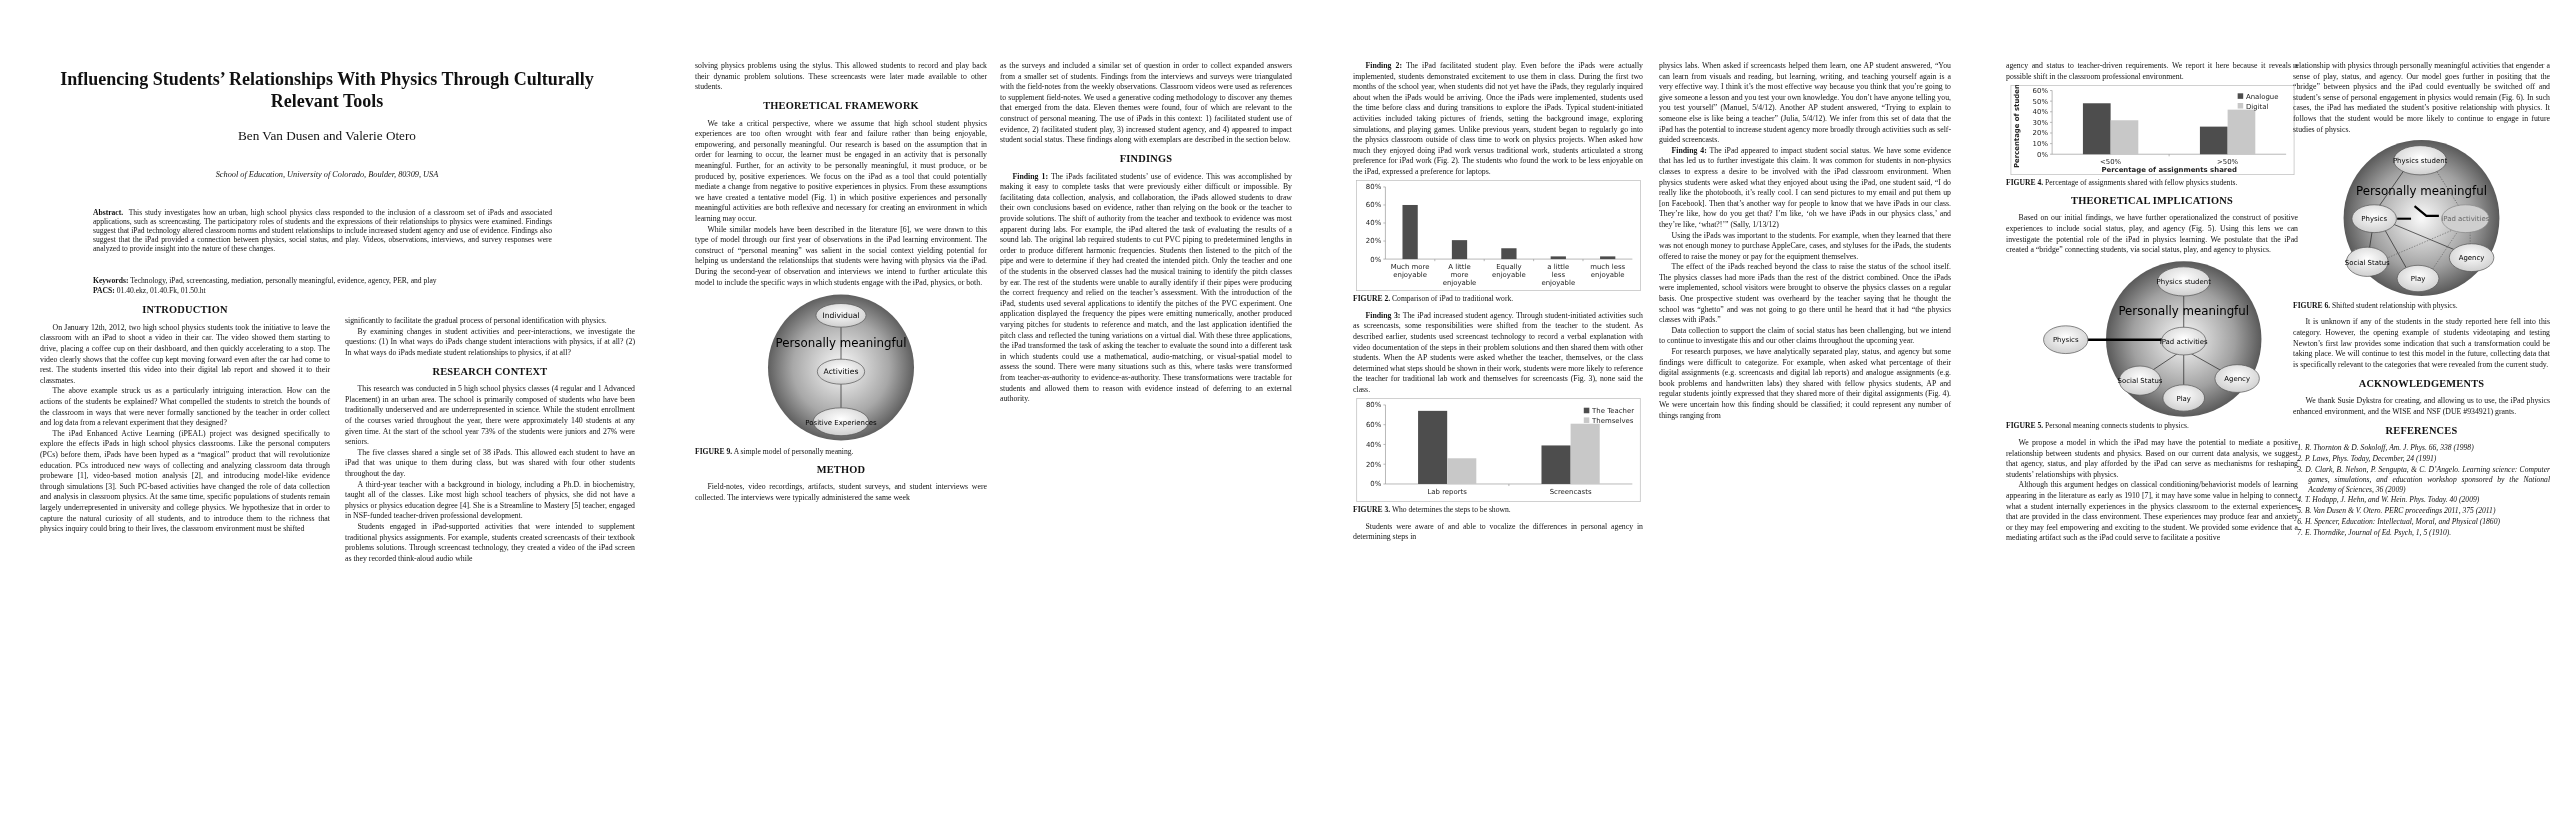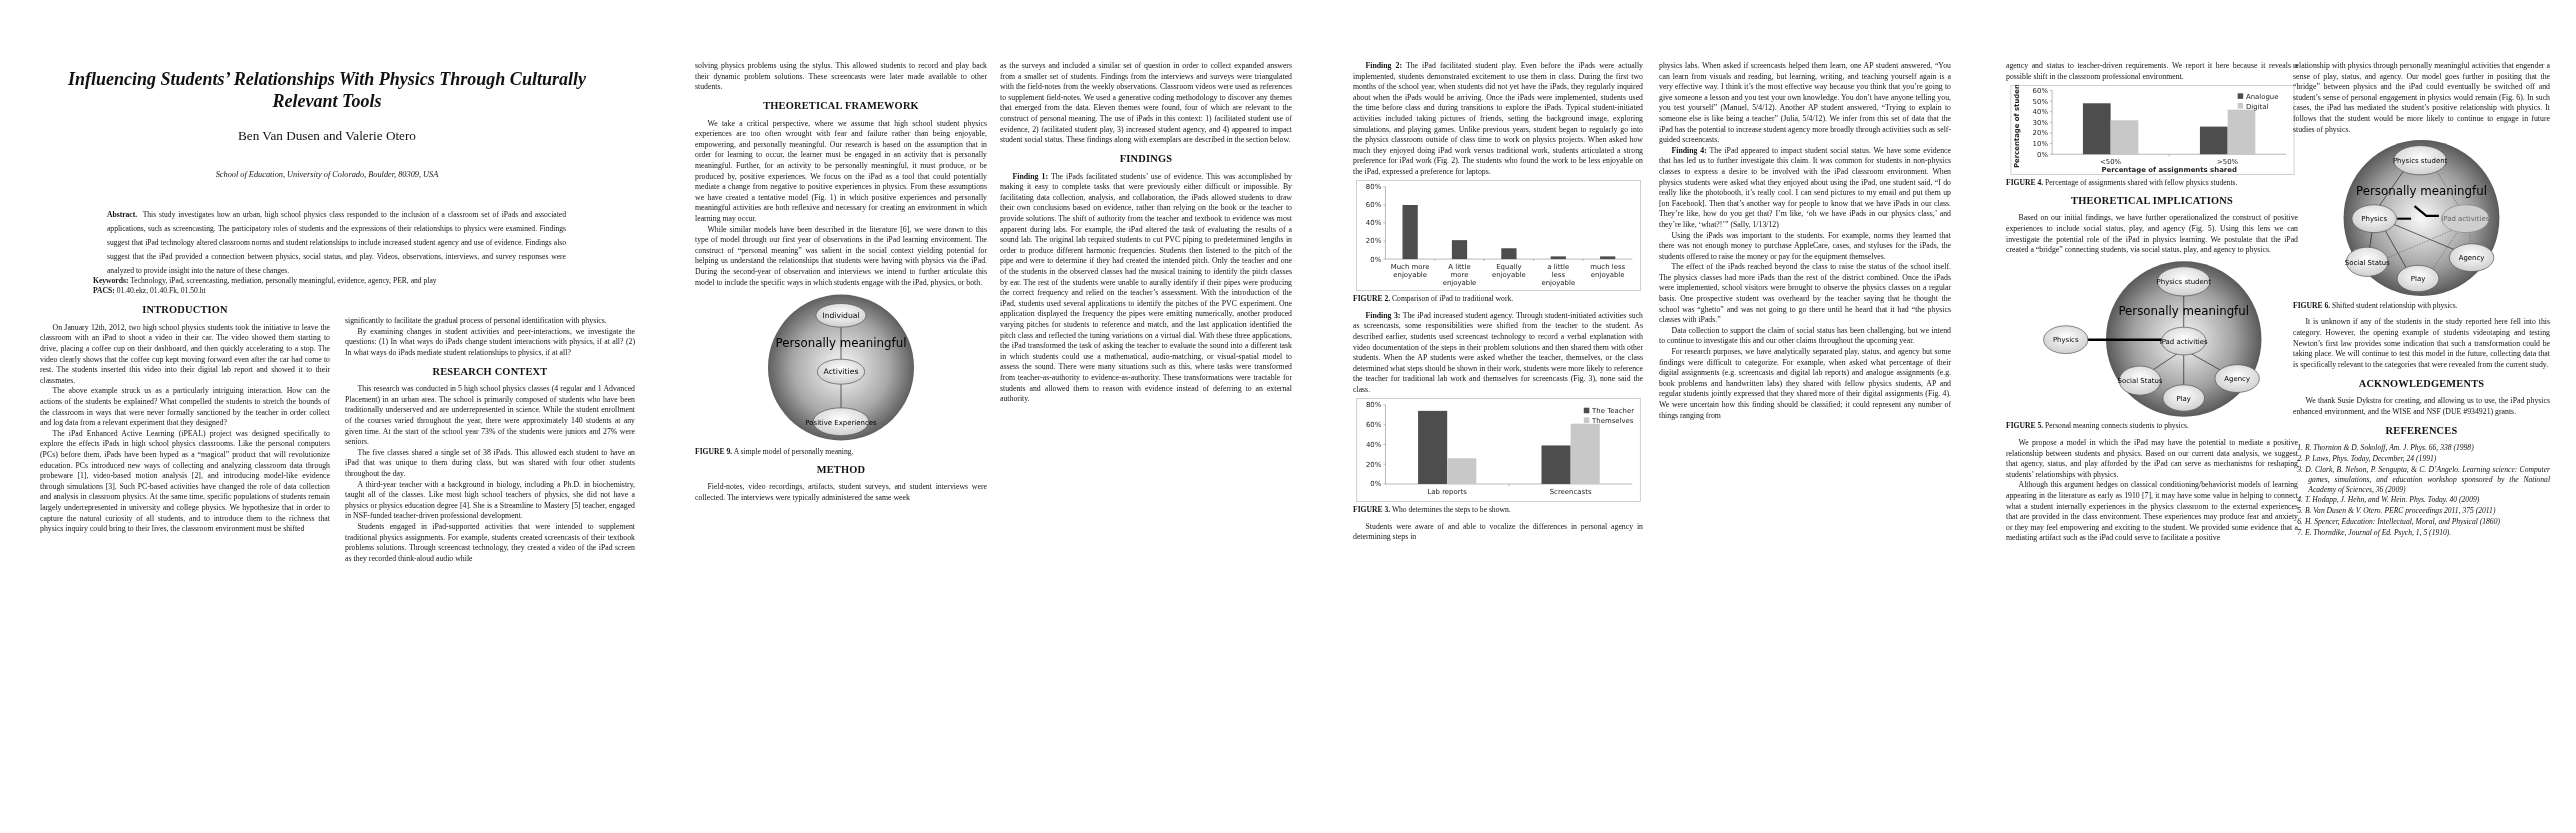--- a/index.html
+++ b/index.html
@@ -1,24 +1,24 @@
 <!DOCTYPE html>
 <html style="font-size:11px"><head>
 <meta charset="utf-8">
 <style>
   html,body{margin:0;padding:0;background:#fff;}
   body{width:2576px;height:834px;position:relative;overflow:hidden;font-family:"Liberation Serif","DejaVu Serif",serif;color:#111;}
   .col{position:absolute;top:61px;width:290px;font-size:7.8px;line-height:10.6px;text-align:justify;}
   .col p{margin:0;text-indent:12.5px;}
   .col p.noind{text-indent:0;}
   .h{font-weight:bold;font-size:10.4px;text-align:center;margin:8.3px 0 7px;letter-spacing:0.2px;}
-  .title{position:absolute;left:42px;top:69px;width:570px;text-align:center;font-weight:bold;font-size:18px;line-height:21.5px;font-style:italic;}
+  .title{position:absolute;left:42px;top:69px;width:570px;text-align:center;font-weight:bold;font-size:18px;line-height:21.5px;}
   .authors{position:absolute;left:42px;top:128px;width:570px;text-align:center;font-size:13.2px;}
   .affil{position:absolute;left:42px;top:170px;width:570px;text-align:center;font-style:italic;font-size:8.3px;}
-  .abstract{position:absolute;left:93px;top:208px;width:459px;font-size:7.6px;line-height:14px;text-align:justify;margin-left:14px;}
+  .abstract{position:absolute;left:93px;top:208px;width:459px;font-size:7.6px;line-height:9px;text-align:justify;}
   .kw{position:absolute;left:93px;top:276px;width:459px;font-size:7.6px;line-height:9.7px;}
   .cap{font-size:7.6px;line-height:9.7px;text-align:left;margin:2.8px 0 7px;}
   .cap b{font-weight:bold;}
   .fig{display:block;margin:2.8px auto;}
   .refs{margin:0;padding:0;list-style:none;font-size:7.6px;line-height:10px;font-style:italic;}
   .refs li{padding-left:15.3px;text-indent:-11px;margin-bottom:0.7px;}
   svg text{font-family:"DejaVu Sans","Liberation Sans",sans-serif;}
 </style>
 </head>
 <body>
@@ -158,21 +158,21 @@
       <rect x="328" y="28" width="8" height="8" fill="#c8c8c8"></rect>
       <text x="340" y="36" font-size="10" fill="#222">Themselves</text>
     </svg>
   <div class="cap"><b>FIGURE 3.</b> <span>Who determines the steps to be shown.</span></div>
   <p>Students were aware of and able to vocalize the differences in personal agency in determining steps in</p>
 </div>
 
 <div class="col" style="left:1659px;width:292px;">
   <p class="noind">physics labs. When asked if screencasts helped them learn, one AP student answered, “You can learn from visuals and reading, but learning, writing, and teaching yourself again is a very effective way. I think it’s the most effective way because you think that you’re going to give someone a lesson and you test your own knowledge. You don’t have anyone telling you, you test yourself” (Manuel, 5/4/12). Another AP student answered, “Trying to explain to someone else is like being a teacher” (Julia, 5/4/12). We infer from this set of data that the iPad has the potential to increase student agency more broadly through activities such as self-guided screencasts.</p>
   <p><b>Finding 4:</b> <span>The iPad appeared to impact student social status. We have some evidence that has led us to further investigate this claim. It was common for students in non-physics classes to express a desire to be involved with the iPad classroom environment. When physics students were asked what they enjoyed about using the iPad, one student said, “I do really like the photobooth, it’s really cool. I can send pictures to my email and put them up [on Facebook]. Then that’s another way for people to know that we have iPads in our class. They’re like, how do you get that? I’m like, ‘oh we have iPads in our physics class,’ and they’re like, ‘what?!’” (Sally, 1/13/12)</span></p>
-  <p>Using the iPads was important to the students. For example, norms they learned that there was not enough money to purchase AppleCare, cases, and styluses for the iPads, the students offered to raise the money or pay for the equipment themselves.</p>
+  <p>Using the iPads was important to the students. For example, when they learned that there was not enough money to purchase AppleCare, cases, and styluses for the iPads, the students offered to raise the money or pay for the equipment themselves.</p>
   <p>The effect of the iPads reached beyond the class to raise the status of the school itself. The physics classes had more iPads than the rest of the district combined. Once the iPads were implemented, school visitors were brought to observe the physics classes on a regular basis. One prospective student was overheard by the teacher saying that he thought the school was “ghetto” and was not going to go there until he heard that it had “the physics classes with iPads.”</p>
   <p>Data collection to support the claim of social status has been challenging, but we intend to continue to investigate this and our other claims throughout the upcoming year.</p>
   <p>For research purposes, we have analytically separated play, status, and agency but some findings were difficult to categorize. For example, when asked what percentage of their digital assignments (e.g. screencasts and digital lab reports) and analogue assignments (e.g. book problems and handwritten labs) they shared with fellow physics students, AP and regular students jointly expressed that they shared more of their digital assignments (Fig. 4). We were uncertain how this finding should be classified; it could represent any number of things ranging from</p>
 </div>
 
 <div class="col" style="left:2006px;width:292px;">
   <p class="noind">agency and status to teacher-driven requirements. We report it here because it reveals a possible shift in the classroom professional environment.</p>
   <svg id="chart-fig4" class="fig" width="285" height="90" viewBox="0 0 410 130" style="font-size:11.2px">
       <rect x="0.5" y="0.5" width="409" height="129" fill="#fff" stroke="#bbb"></rect>
       <line x1="60" y1="8" x2="60" y2="100" stroke="#999"></line>

